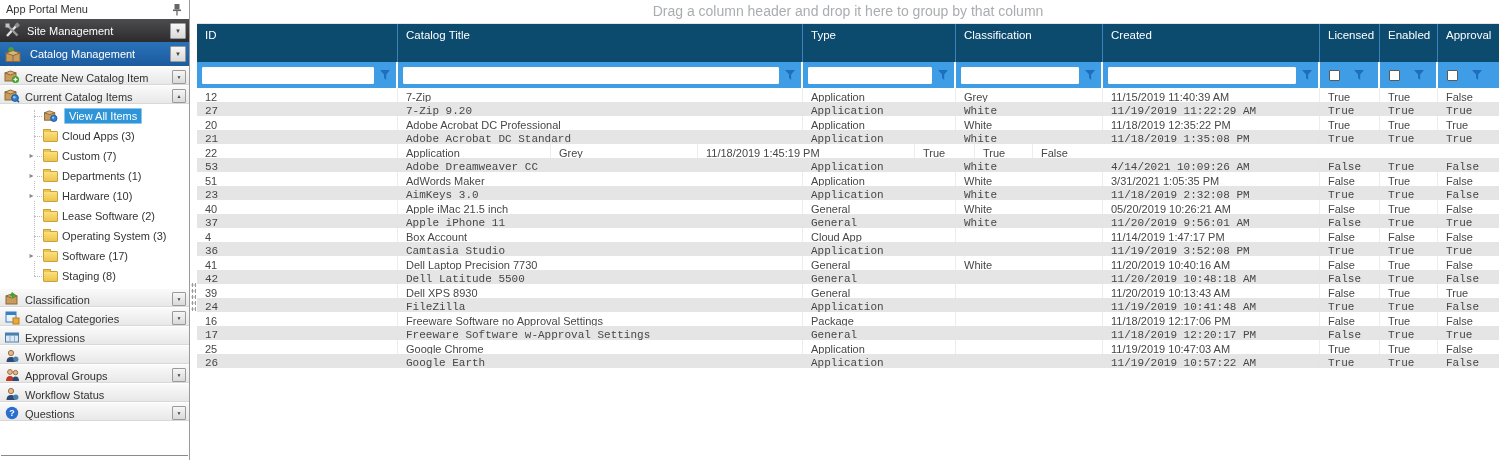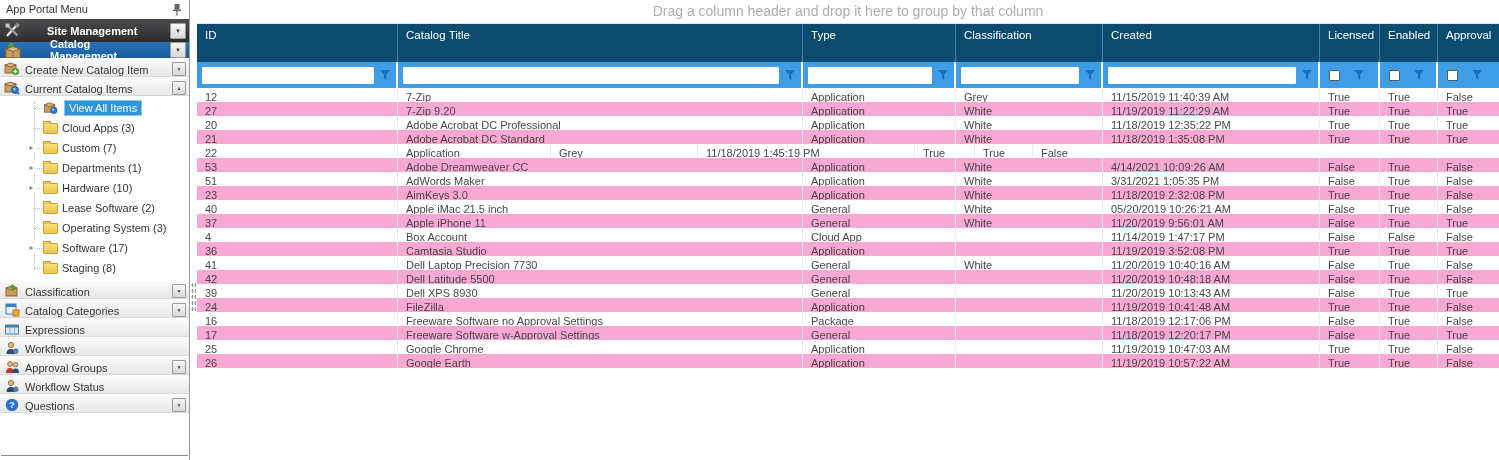--- a/index.html
+++ b/index.html
@@ -19,24 +19,24 @@
   }
   .sb-title {
     height:19px; display:flex; align-items:center;
     padding:0 5px 1px 6px; font-size:11px; color:#333; flex:0 0 auto;
   }
   .sb-title .ttl { flex:1; }
   .pin-btn { width:14px; height:14px; display:flex; align-items:center; justify-content:center; cursor:pointer; }
 
   .sb-group {
     height:23px; flex:0 0 auto; display:flex; align-items:center;
-    padding:0 3px 0 4px; color:#fff; font-size:11px; font-weight:bold;gap:20px;
+    padding:0 3px 0 4px; color:#fff; font-size:11px; font-weight:normal;
   }
   .sb-group.dark { background:linear-gradient(#4c4c4e,#2c2c2e); }
-  .sb-group.blue { height:16px; background:linear-gradient(#2a72b8,#1b5a9e); }
+  .sb-group.blue { height:24px; background:linear-gradient(#2a72b8,#1b5a9e); }
   .sb-group .gicon { margin-right:6px; display:flex; }
 
   .dd-btn {
     margin-left:auto; width:16px; height:16px;
     background:linear-gradient(#f6f6f6,#d9d9d9);
     border:1px solid #9a9a9a; border-radius:1px;
     display:flex; align-items:center; justify-content:center;
     font-size:6px; color:#444; cursor:pointer; flex:0 0 auto;
   }
   .sb-item {
@@ -121,21 +121,21 @@
   .funnel {
     width:16px; height:16px; display:flex; align-items:center; justify-content:center;
     cursor:pointer; flex:0 0 auto; margin-left:3px;
   }
   .funnel::before {
     content:""; display:block; width:10px; height:10px; background:#1d6fbe;
     clip-path:polygon(0 0,100% 0,62% 45%,62% 100%,40% 80%,40% 45%);
   }
   .rows { flex:1 1 auto; overflow:hidden; }
   .grid-row { display:flex; height:14px; background:#fff; cursor:pointer; }
-  .grid-row.alt { background:#f9a8d4; }
+  .grid-row.alt { background:#e5e5e5;font-family:Liberation Mono, monospace; }
   .cell {
     font-size:11px; color:#474747; line-height:19.4px; padding-left:8px;
     white-space:nowrap; overflow:hidden; border-right:1px solid #ededed;
   }
   .grid-row.alt .cell { border-right-color:#e4e4e4; }
 
   
   .c0 { width:201px; min-width:201px; }
   .c1 { width:405px; min-width:405px; }
   .c2 { width:153px; min-width:153px; }

